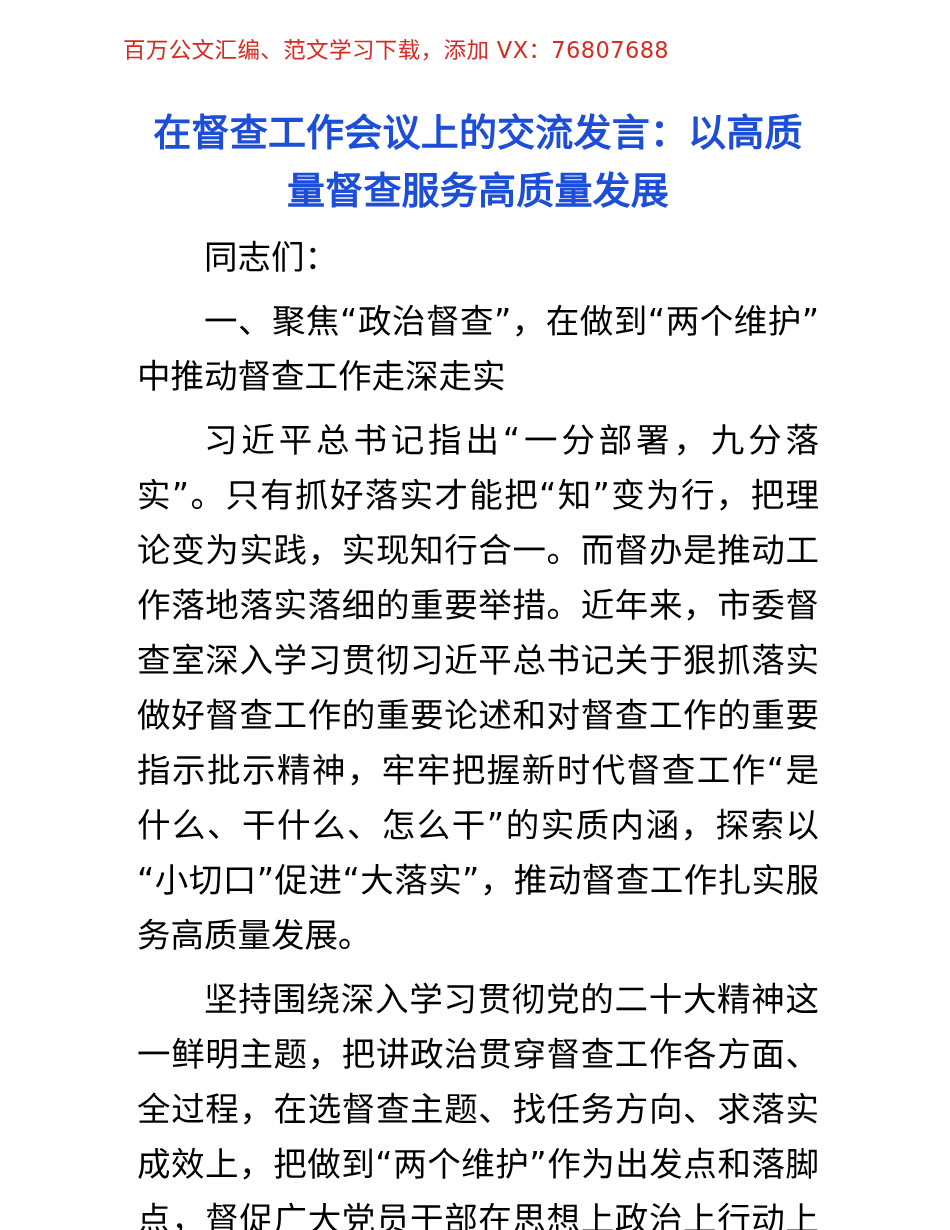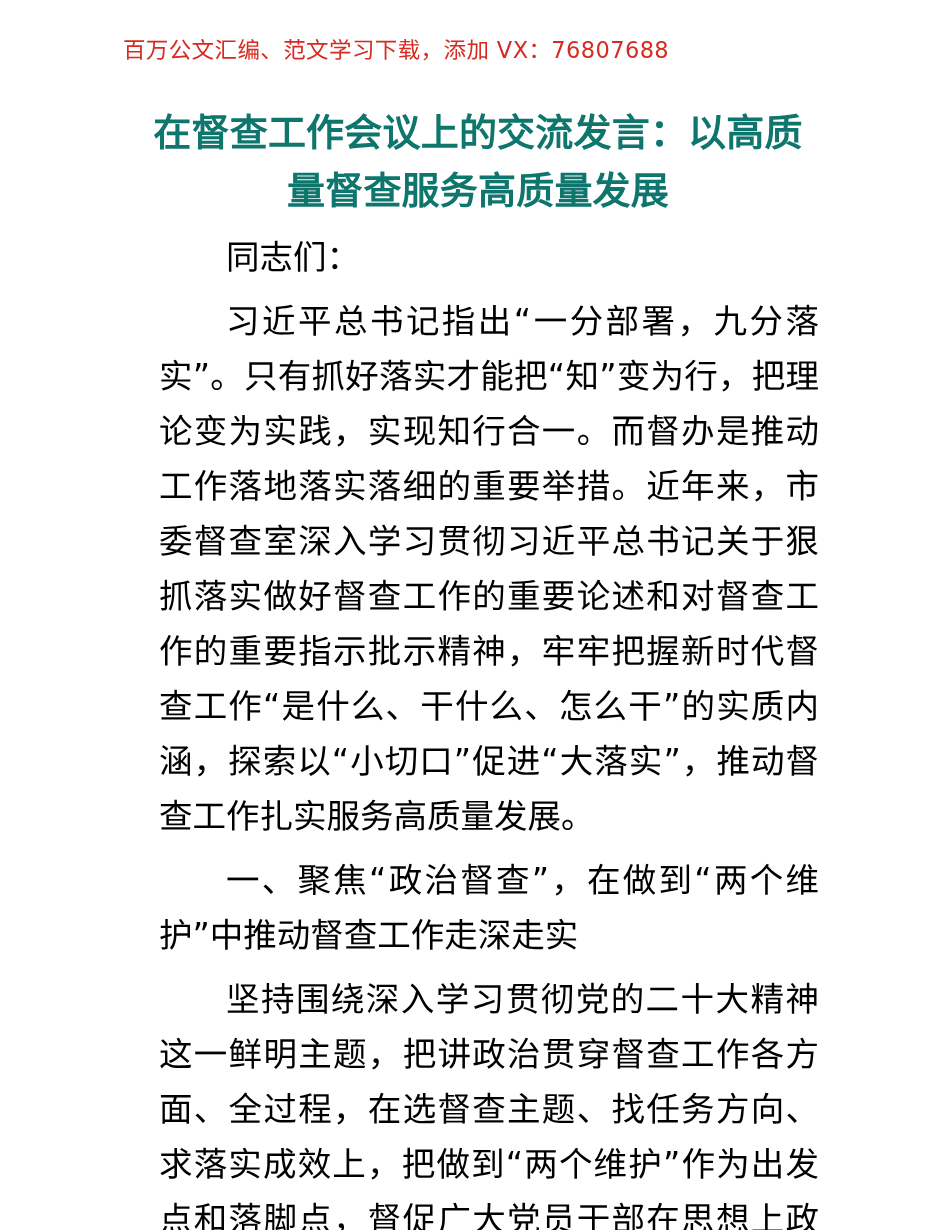--- a/index.html
+++ b/index.html
@@ -44,42 +44,41 @@
   .doc-body {
     position: absolute;
     top: 104px;
     left: 137px;
     width: 682px;
   }
 
   .doc-title {
     font-size: 38px;
     font-weight: bold;
-    color: #0f766e;
+    color: #1d4ed8;
     text-align: center;
     line-height: 58px;
     letter-spacing: 0.2px;
     margin: 0 0 10px 0;
     padding: 0 4px;
   }
 
   .para {
     font-size: 33.5px;
     line-height: 55px;
     color: #000000;
     text-align: justify;
     text-justify: inter-ideograph;
     margin: 0;
     padding: 0;
     letter-spacing: 0px;
     word-break: break-all;
   }
   .para.indent {
     text-indent: 67px;   
-    margin-left: 22px;
   }
   .para + .para {
     margin-top: 0px;
   }
   
   .para.gap-sm { margin-top: 6px; }
   .para.gap-md { margin-top: 9px; }
 </style>
 </head>
 <body>
@@ -89,21 +88,21 @@
   <div class="promo-banner">
     <div class="promo-text">百万公文汇编、范文学习下载，添加 VX：76807688</div>
   </div>
 
   <div class="doc-body">
 
     <h1 class="doc-title">在督查工作会议上的交流发言：以高质量督查服务高质量发展</h1>
 
     <p class="para indent gap-sm">同志们：</p>
 
+    <p class="para indent gap-md">一、聚焦“政治督查”，在做到“两个维护”中推动督查工作走深走实</p>
+
     <p class="para indent gap-md">习近平总书记指出“一分部署，九分落实”。只有抓好落实才能把“知”变为行，把理论变为实践，实现知行合一。而督办是推动工作落地落实落细的重要举措。近年来，市委督查室深入学习贯彻习近平总书记关于狠抓落实做好督查工作的重要论述和对督查工作的重要指示批示精神，牢牢把握新时代督查工作“是什么、干什么、怎么干”的实质内涵，探索以“小切口”促进“大落实”，推动督查工作扎实服务高质量发展。</p>
-
-    <p class="para indent gap-md">一、聚焦“政治督查”，在做到“两个维护”中推动督查工作走深走实</p>
 
     <p class="para indent gap-md">坚持围绕深入学习贯彻党的二十大精神这一鲜明主题，把讲政治贯穿督查工作各方面、全过程，在选督查主题、找任务方向、求落实成效上，把做到“两个维护”作为出发点和落脚点，督促广大党员干部在思想上政治上行动上同以习近平同志为核心的党中央保持高度一致。</p>
 
   </div>
 
 </div>
 
 </body></html>

